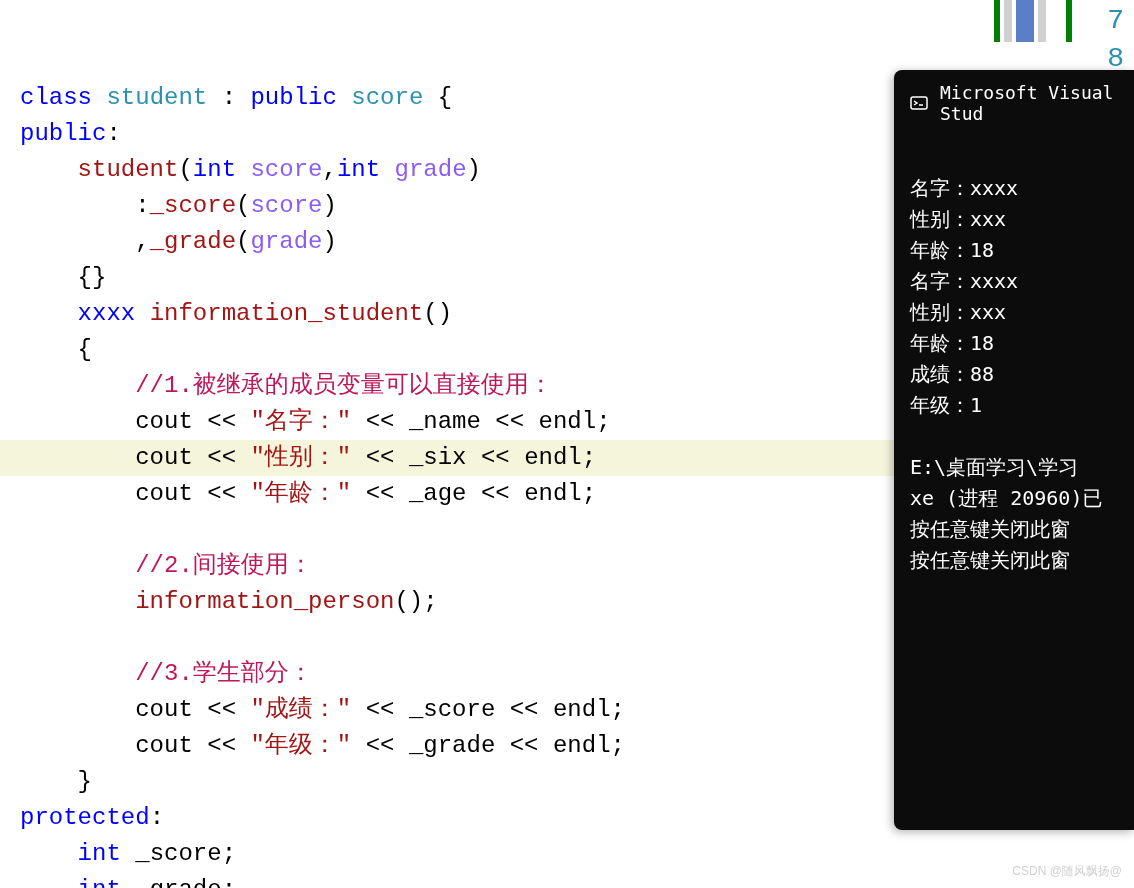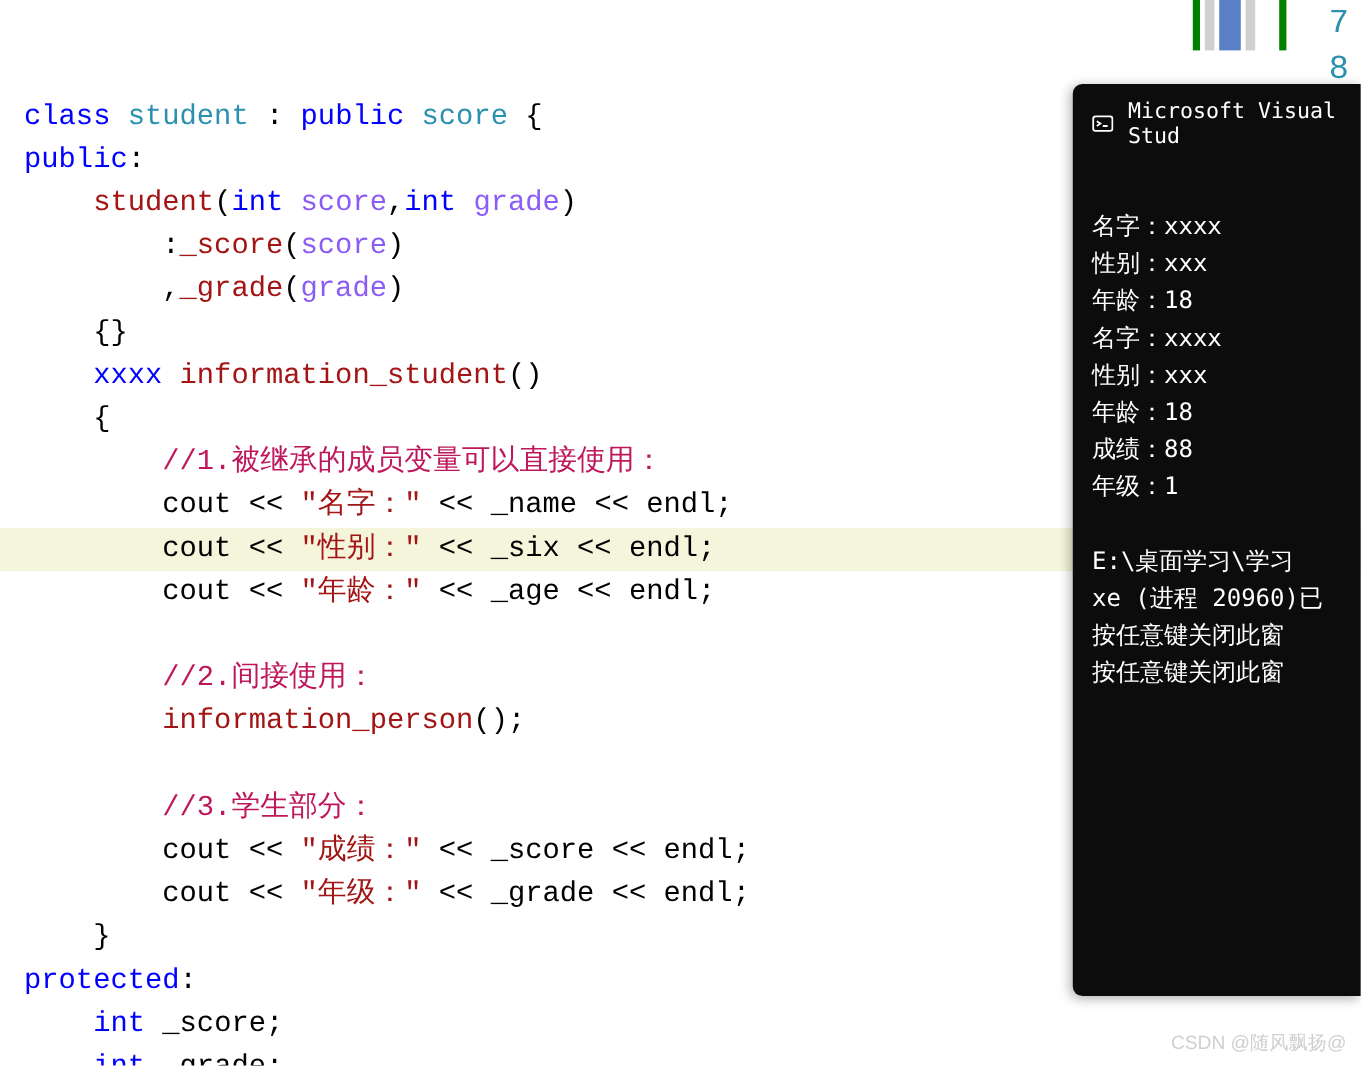--- a/index.html
+++ b/index.html
@@ -106,21 +106,21 @@
       top: 0;
       width: 8px;
       height: 42px;
       background: #d0d0d0;
     }
     .watermark {
       position: absolute;
       bottom: 8px;
       right: 12px;
       color: #d0d0d0;
-      font-size: 16px;
+      font-size: 12px;
       font-family: 'Microsoft YaHei', sans-serif;
     }
   </style>
 </head>
 <body>
 
 <div class="line-markers">
   <div class="marker-green" style="left:0"></div>
   <div class="marker-gray" style="left:10px"></div>
   <div class="marker-blue" style="left:22px"></div>

